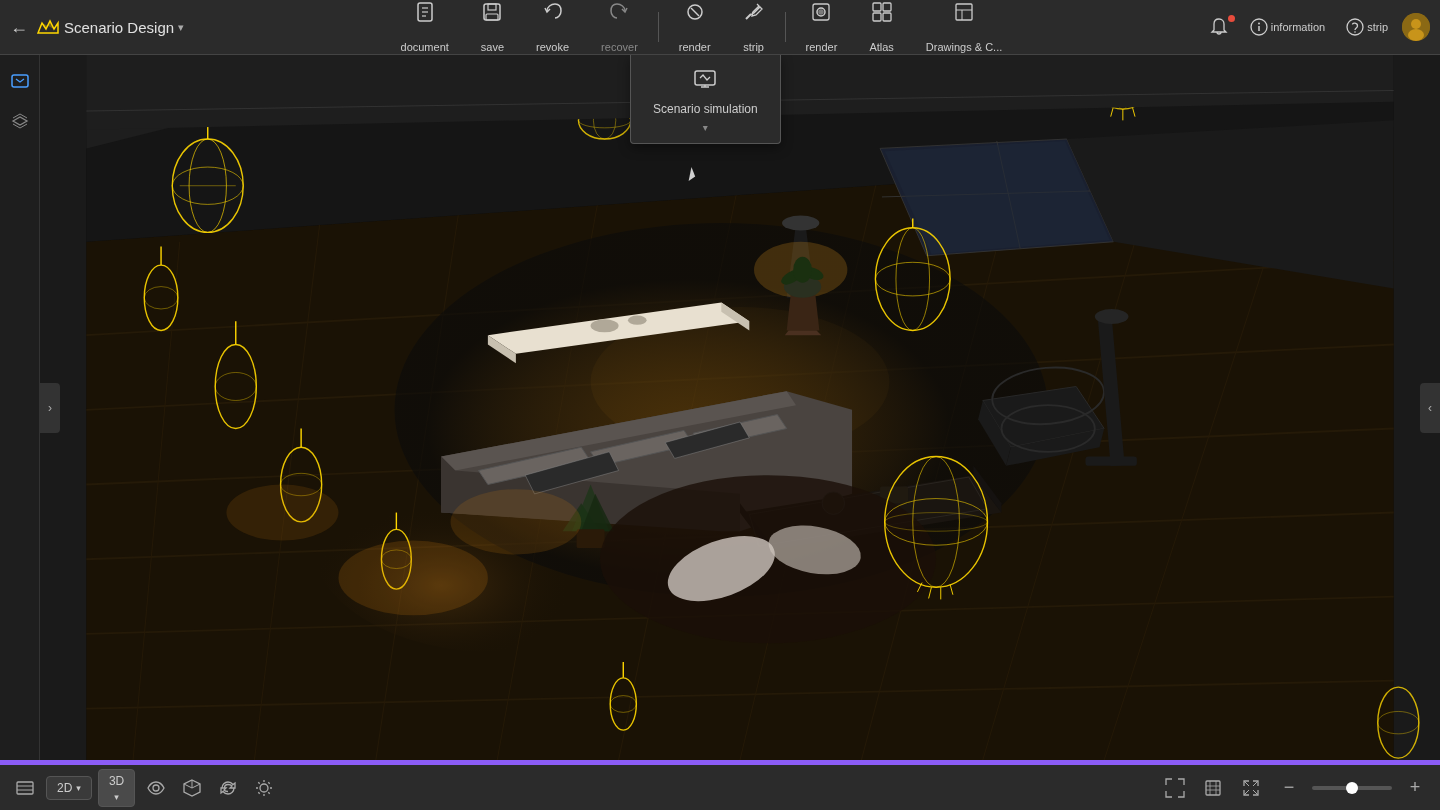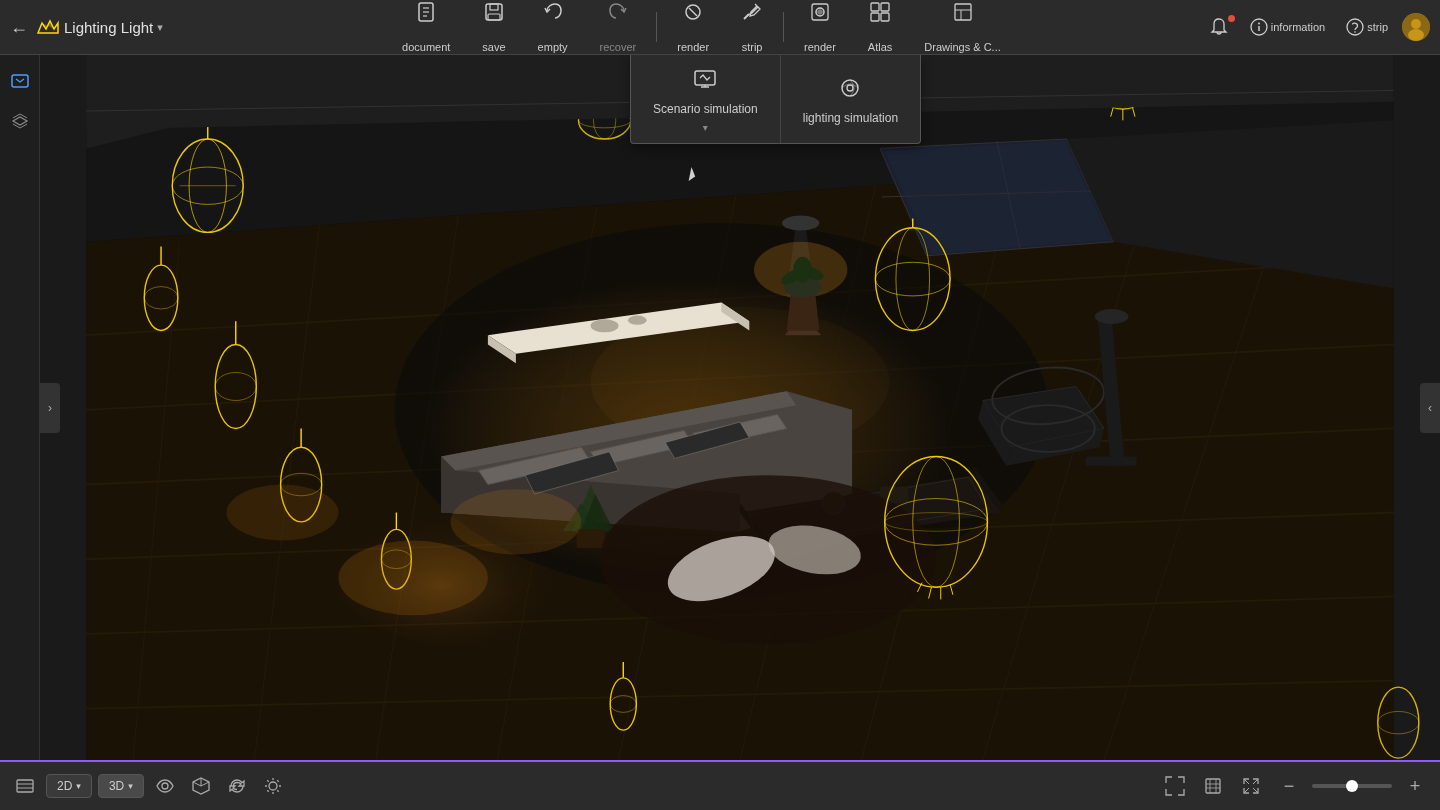--- a/index.html
+++ b/index.html
@@ -217,21 +217,21 @@
       border-radius: 4px;
     }
     .sidebar-icon.active { color: #4a9eff; }
 
     
     #bottombar {
       position: absolute;
       bottom: 0; left: 0; right: 0;
       height: 50px;
       background: #2b2b2b;
-      border-top: 2px solid #8b5cf6;
+      border-top: 5px solid #8b5cf6;
       display: flex;
       align-items: center;
       padding: 0 10px;
       z-index: 100;
     }
     .bottom-left {
       display: flex;
       align-items: center;
       gap: 6px;
     }
@@ -329,21 +329,21 @@
 
 <div id="topbar">
 
   <div class="topbar-left">
     <span class="back-btn">←</span>
     <svg class="logo-icon" viewBox="0 0 24 24" style="margin-right:4px;">
 
       <polygon points="2,18 6,8 10,14 14,6 18,14 22,8 22,18" fill="none" stroke="#ffd700" stroke-width="1.5"></polygon>
       <polygon points="6,8 10,14 14,6 18,14" fill="rgba(255,215,0,0.3)" stroke="none"></polygon>
     </svg>
-    <span class="app-title">Lighting Light</span>
+    <span class="app-title">Scenario Design</span>
     <span class="dropdown-arrow">▾</span>
   </div>
 
   <div class="topbar-center">
 
     <div class="toolbar-item">
       <div class="icon-svg">
         <svg viewBox="0 0 22 22" width="22" height="22">
           <rect x="4" y="2" width="14" height="18" rx="2" stroke="#ccc" stroke-width="1.5" fill="none"></rect>
           <line x1="8" y1="7" x2="14" y2="7" stroke="#ccc" stroke-width="1.2"></line>
@@ -365,21 +365,21 @@
       <span>save</span>
     </div>
 
     <div class="toolbar-item">
       <div class="icon-svg">
         <svg viewBox="0 0 22 22" width="22" height="22">
           <path d="M5 10 C5 6 9 3 13 3 C17 3 19 6 19 10 C19 14 16 17 13 17" stroke="#ccc" stroke-width="1.5" fill="none"></path>
           <polyline points="3,7 5,11 8,8" stroke="#ccc" stroke-width="1.5" fill="none"></polyline>
         </svg>
       </div>
-      <span>empty</span>
+      <span>revoke</span>
     </div>
 
     <div class="toolbar-item" style="color:#888;">
       <div class="icon-svg">
         <svg viewBox="0 0 22 22" width="22" height="22">
           <path d="M17 10 C17 6 13 3 9 3 C5 3 3 6 3 10 C3 14 6 17 9 17" stroke="#888" stroke-width="1.5" fill="none"></path>
           <polyline points="19,7 17,11 14,8" stroke="#888" stroke-width="1.5" fill="none"></polyline>
         </svg>
       </div>
       <span style="color:#888;">recover</span>
@@ -487,31 +487,20 @@
         <rect x="4" y="6" width="20" height="14" rx="2" stroke="#ccc" stroke-width="1.5" fill="none"></rect>
         <path d="M9 13 L12 10 L16 15 L19 12" stroke="#ccc" stroke-width="1.3" fill="none"></path>
         <line x1="10" y1="22" x2="18" y2="22" stroke="#ccc" stroke-width="1.5"></line>
         <line x1="14" y1="20" x2="14" y2="22" stroke="#ccc" stroke-width="1.3"></line>
       </svg>
     </div>
     <span>Scenario simulation</span>
     <span class="caret">▾</span>
   </div>
 
-  <div class="sub-item">
-    <div class="sub-icon">
-      <svg width="28" height="28" viewBox="0 0 28 28">
-        <circle cx="14" cy="14" r="8" stroke="#ccc" stroke-width="1.5" fill="none"></circle>
-        <circle cx="14" cy="14" r="3" fill="none" stroke="#ccc" stroke-width="1.3"></circle>
-        <path d="M14 6 C14 6 18 10 18 14 C18 18 14 22 14 22" stroke="#ccc" stroke-width="1" fill="none" opacity="0.5"></path>
-        <path d="M6 14 C6 14 10 10 14 10 C18 10 22 14 22 14" stroke="#ccc" stroke-width="1" fill="none" opacity="0.5"></path>
-      </svg>
-    </div>
-    <span>lighting simulation</span>
-  </div>
 </div>
 
 <div id="canvas-area">
 
   <div class="left-sidebar">
     <div class="sidebar-icon active">
       <svg width="20" height="20" viewBox="0 0 20 20" fill="none">
         <rect x="2" y="4" width="16" height="12" rx="2" stroke="#4a9eff" stroke-width="1.5"></rect>
         <path d="M6 8 L10 11 L14 8" stroke="#4a9eff" stroke-width="1.2"></path>
       </svg>
@@ -773,21 +762,21 @@
         <line x1="2" y1="8" x2="18" y2="8" stroke="#aaa" stroke-width="1"></line>
         <line x1="2" y1="12" x2="18" y2="12" stroke="#aaa" stroke-width="1"></line>
       </svg>
     </div>
 
     <div class="bottom-btn">
       <span>2D</span>
       <span class="caret">▾</span>
     </div>
 
-    <div class="bottom-btn" style="background:#4a4a4a;">
+    <div class="bottom-btn" style="background:#4a4a4a;flex-direction:column;">
       <span>3D</span>
       <span class="caret">▾</span>
     </div>
 
     <div class="bottom-icon-btn">
       <svg width="20" height="20" viewBox="0 0 20 20" fill="none">
         <path d="M2 10 C4 6 7 4 10 4 C13 4 16 6 18 10 C16 14 13 16 10 16 C7 16 4 14 2 10Z" stroke="#aaa" stroke-width="1.3"></path>
         <circle cx="10" cy="10" r="3" stroke="#aaa" stroke-width="1.3"></circle>
       </svg>
     </div>

